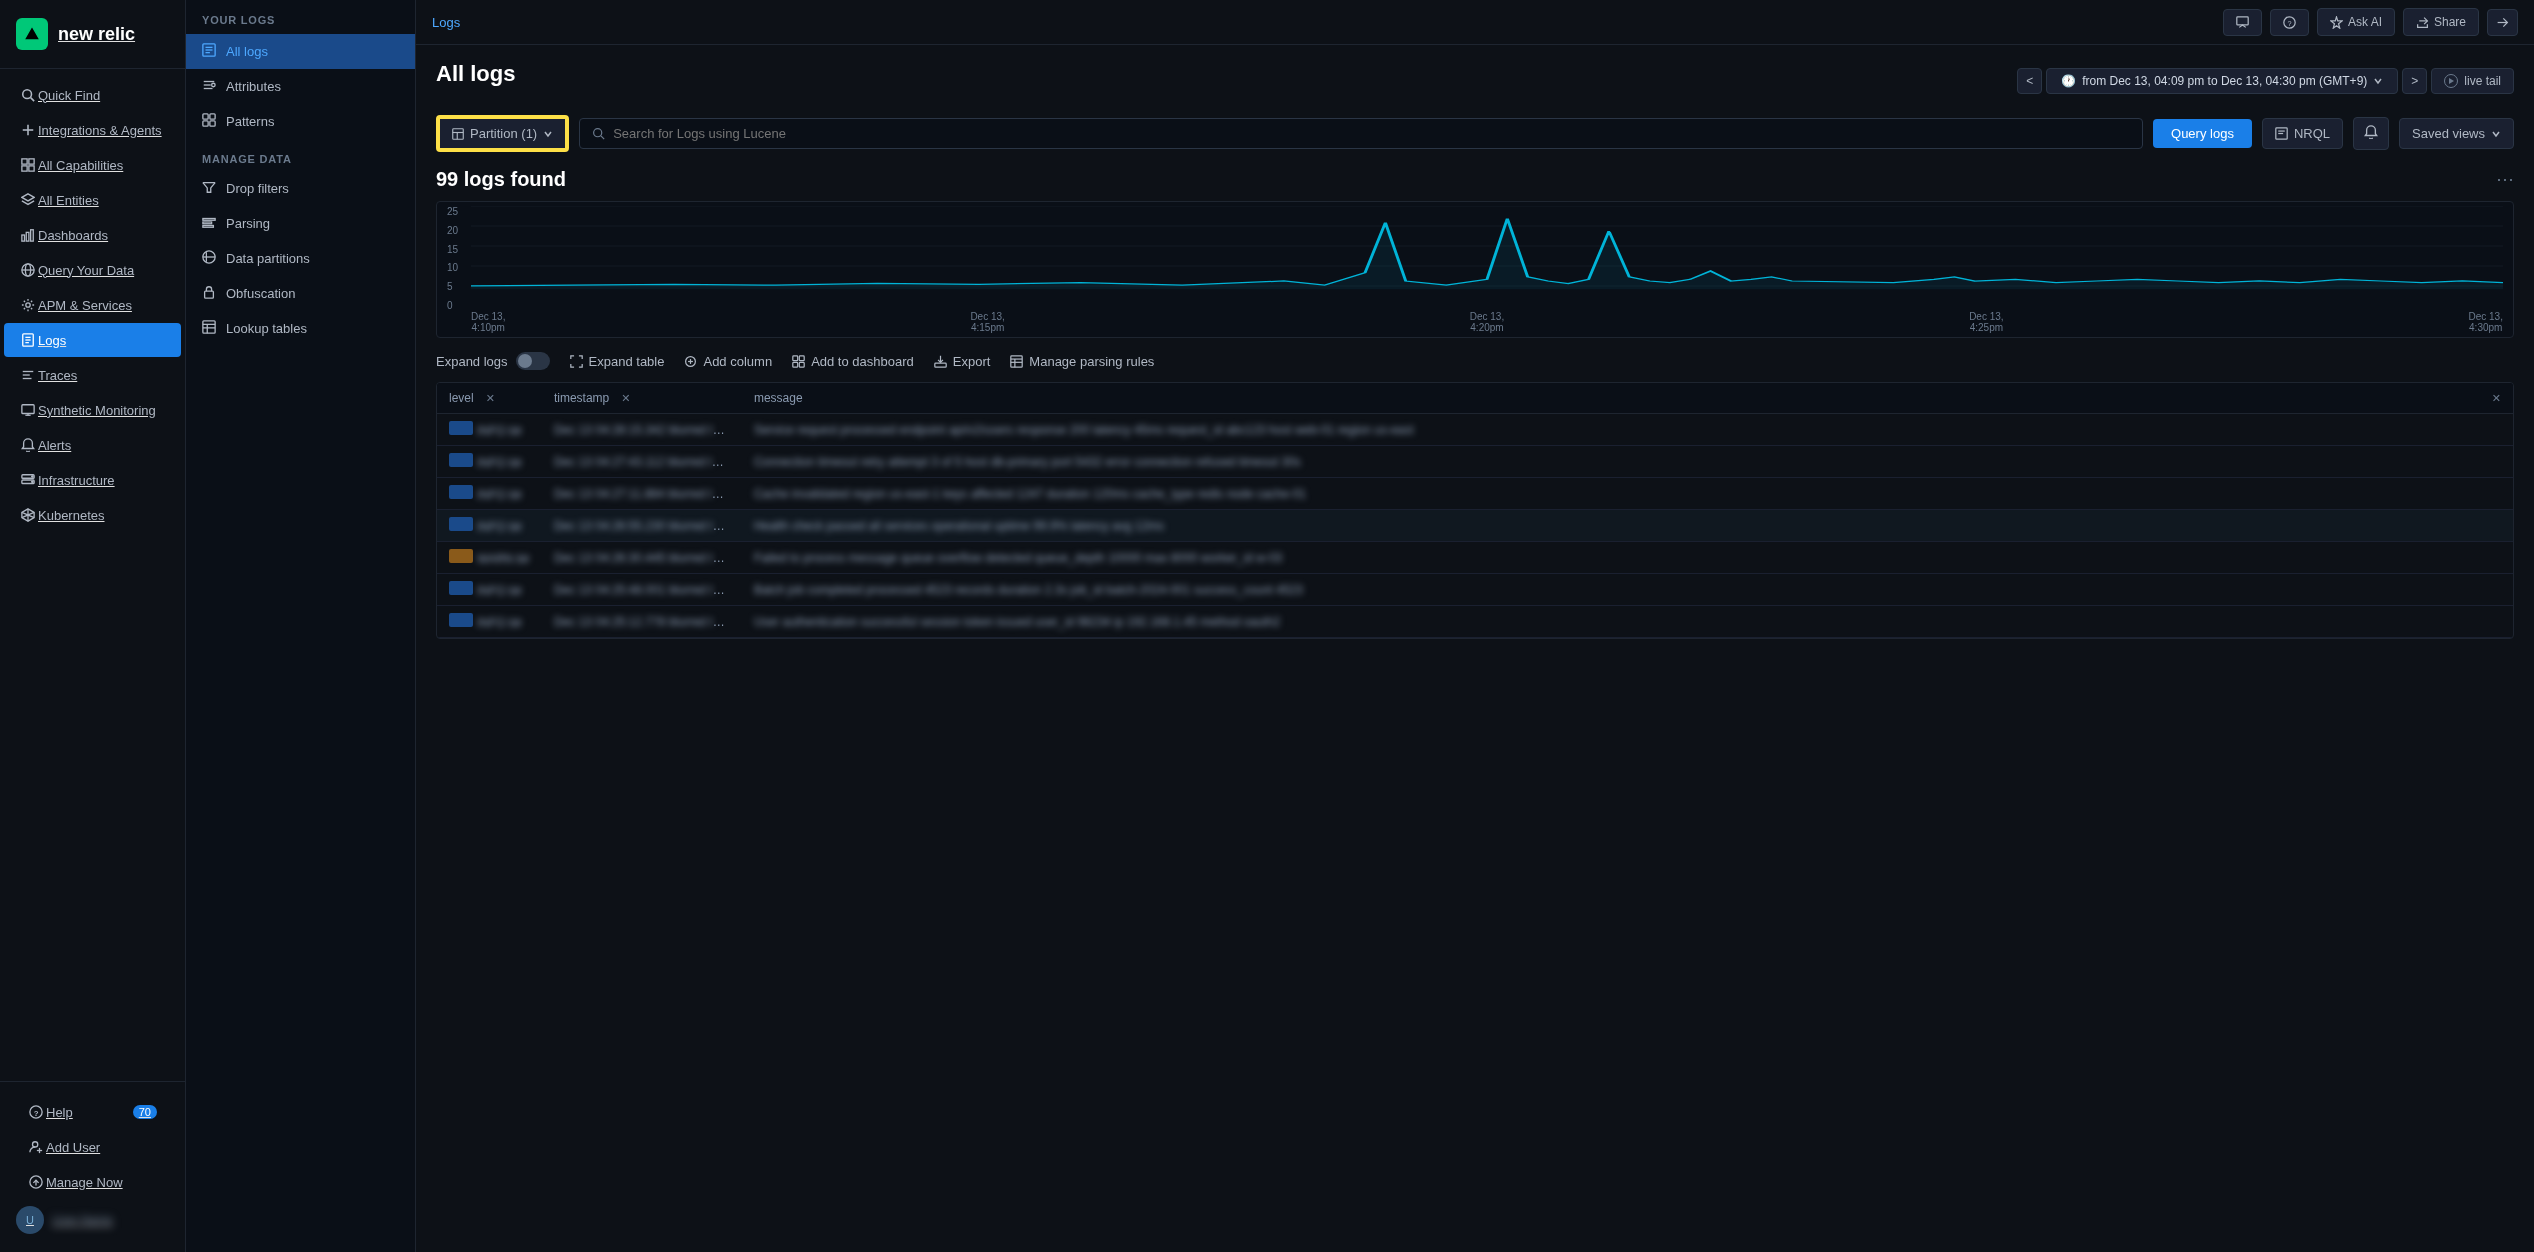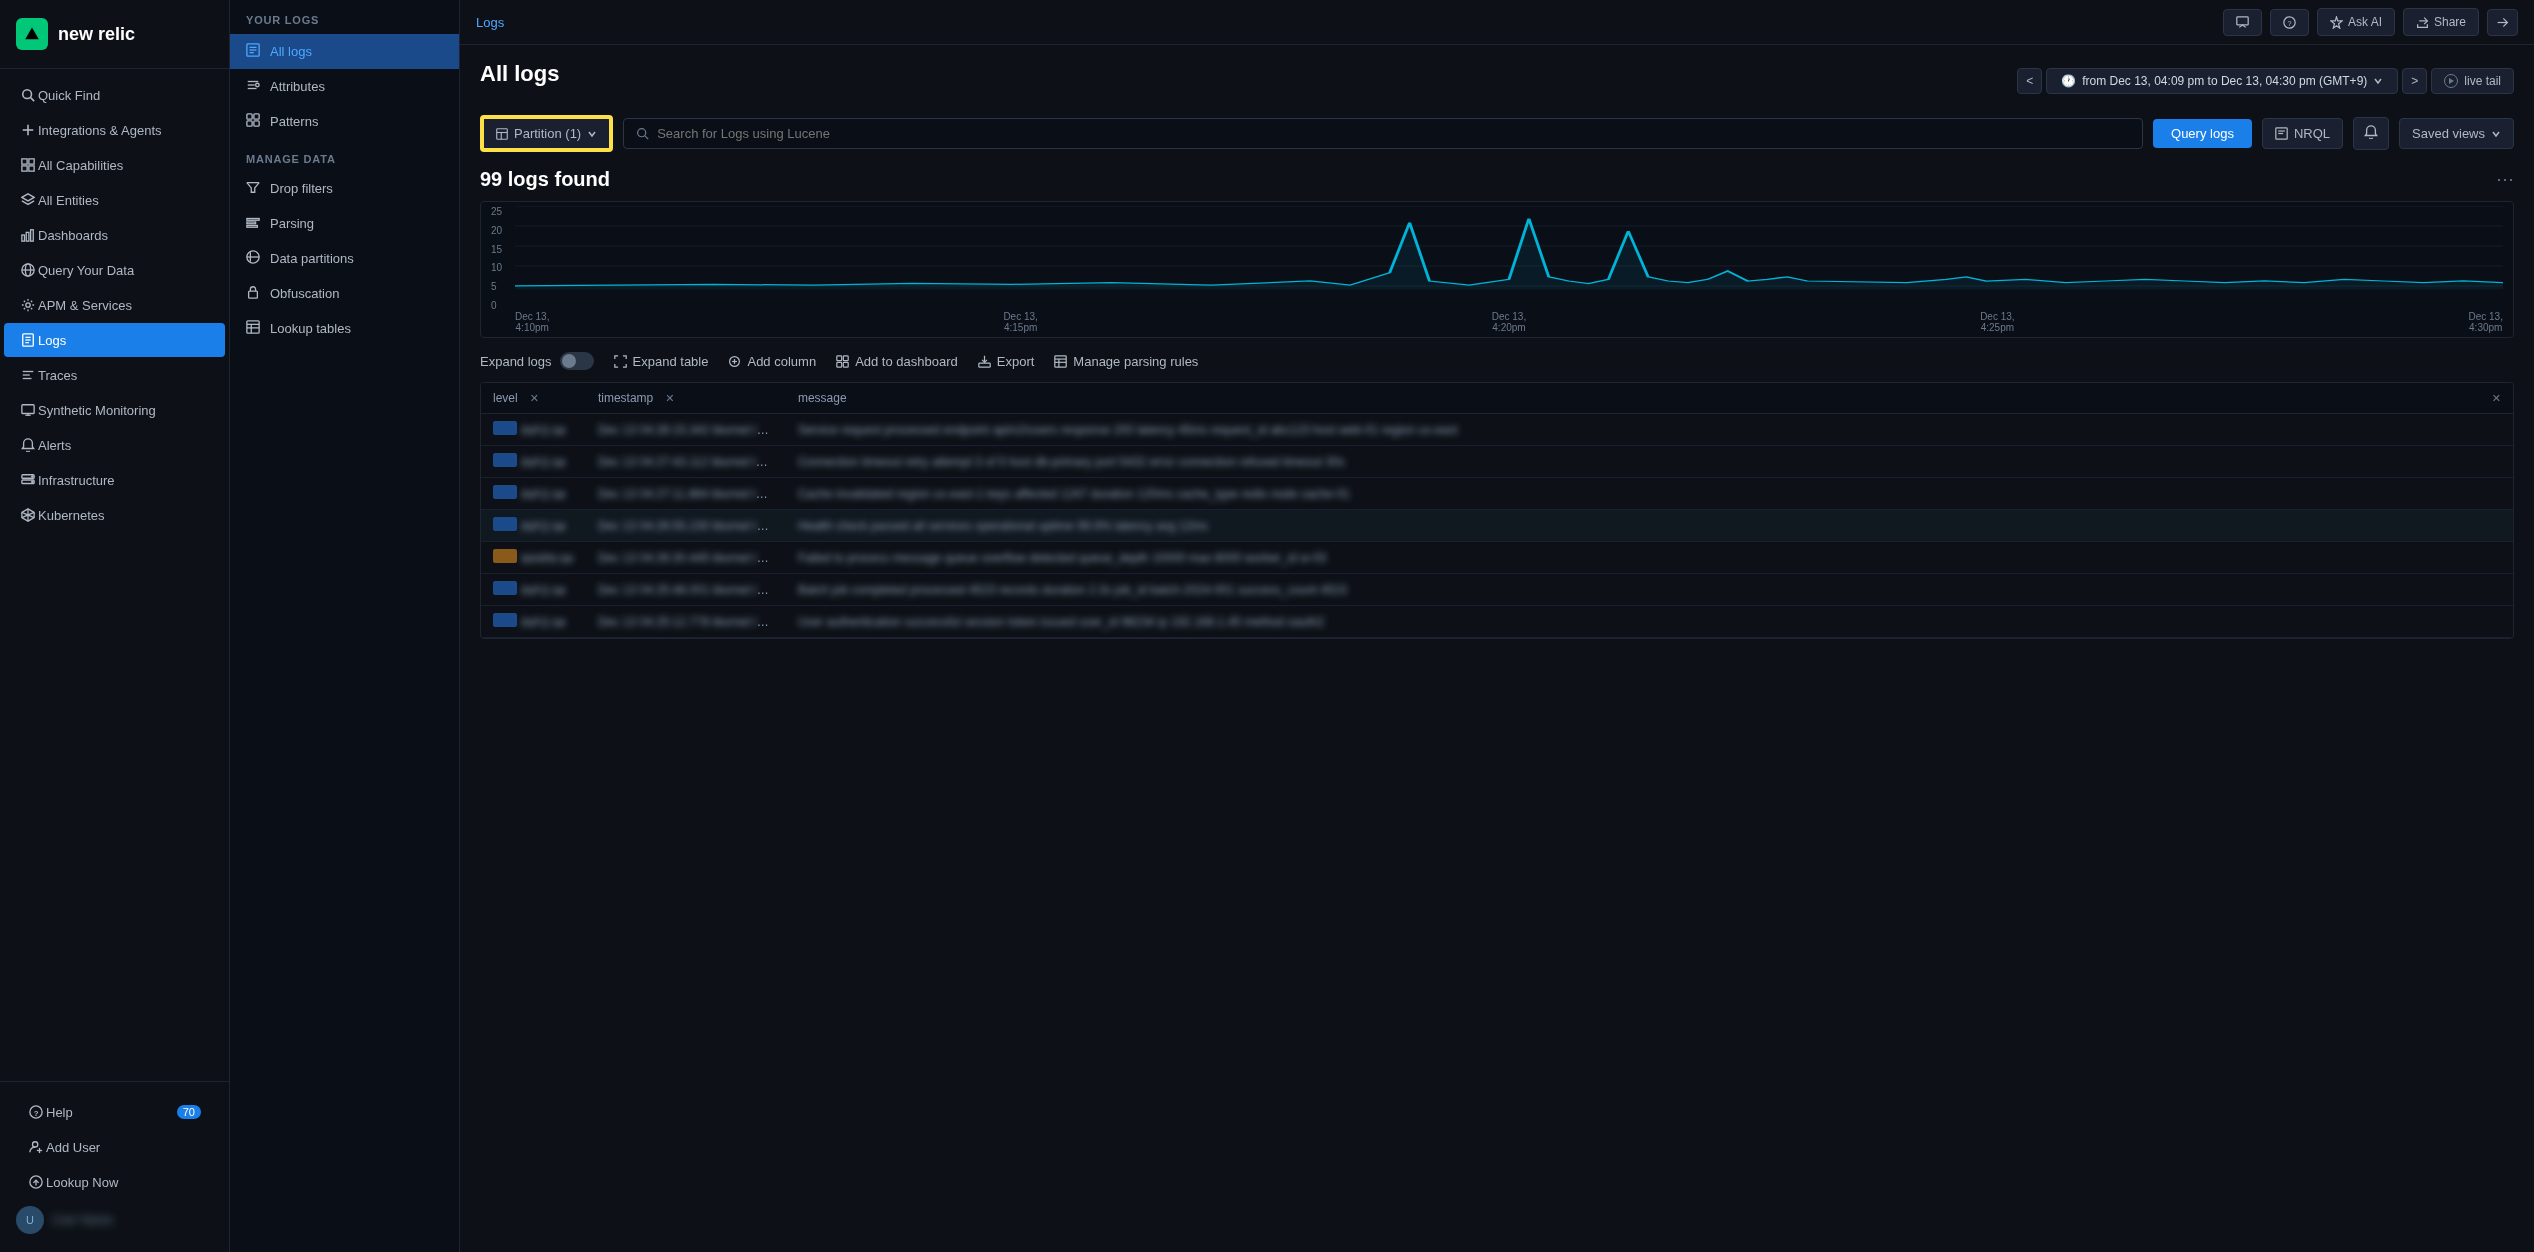--- a/index.html
+++ b/index.html
@@ -1,19 +1,19 @@
 <!DOCTYPE html>
 <html><head>
   <meta charset="utf-8">
   <style>
     * { box-sizing: border-box; margin: 0; padding: 0; }
     body { font-family: -apple-system, BlinkMacSystemFont, 'Segoe UI', sans-serif; background: #0d1117; color: #e0e0e0; display: flex; height: 100vh; overflow: hidden; font-size: 13px; }
 
     
-    .sidebar { width: 230px; background: #0d1117; border-right: 1px solid #1e2530; display: flex; flex-direction: column; flex-shrink: 0; }
+    .sidebar { width: 186px; background: #0d1117; border-right: 1px solid #1e2530; display: flex; flex-direction: column; flex-shrink: 0; text-decoration: underline; }
     .logo-area { padding: 18px 16px; display: flex; align-items: center; gap: 10px; border-bottom: 1px solid #1e2530; }
     .logo-icon { width: 32px; height: 32px; background: #00c878; border-radius: 6px; display: flex; align-items: center; justify-content: center; }
     .logo-text { font-size: 18px; font-weight: 600; color: #fff; }
     .nav-items { flex: 1; overflow-y: auto; padding: 8px 0; }
     .nav-item { display: flex; align-items: center; gap: 2px; padding: 9px 16px; cursor: pointer; color: #b0b8c4; font-size: 13px; border-radius: 4px; margin: 1px 4px; }
     .nav-item.active { background: #1a7fe8; color: #fff; }
     .nav-icon { width: 16px; height: 16px; flex-shrink: 0; display: flex; align-items: center; justify-content: center; }
     .nav-badge { background: #1a7fe8; color: #fff; font-size: 11px; padding: 1px 6px; border-radius: 10px; margin-left: auto; }
     .sidebar-bottom { padding: 12px 8px; border-top: 1px solid #1e2530; }
     .bottom-avatar { display: flex; align-items: center; gap: 8px; padding: 6px 8px; color: #b0b8c4; font-size: 12px; }
@@ -239,21 +239,21 @@
       <span>Add User</span>
     </div>
     <div class="nav-item">
       <span class="nav-icon">
         <svg width="14" height="14" fill="none" stroke="#b0b8c4" stroke-width="1.5" viewBox="0 0 16 16">
             <circle cx="8" cy="8" r="7"></circle>
             <polyline points="5,9 8,6 11,9"></polyline>
             <line x1="8" y1="6" x2="8" y2="12"></line>
           </svg>
       </span>
-      <span>Lookup Now</span>
+      <span>Manage Now</span>
     </div>
     <div class="bottom-avatar">
       <div style="width:28px;height:28px;background:#2a4a6a;border-radius:50%;display:flex;align-items:center;justify-content:center;font-size:11px;color:#7ab0d8;">U</div>
       <span style="filter:blur(4px);font-size:12px;color:#6b7a8d;">User Name</span>
     </div>
   </div>
 </div>
 
 <div class="mid-panel">
   <div class="mid-header">YOUR LOGS</div>

